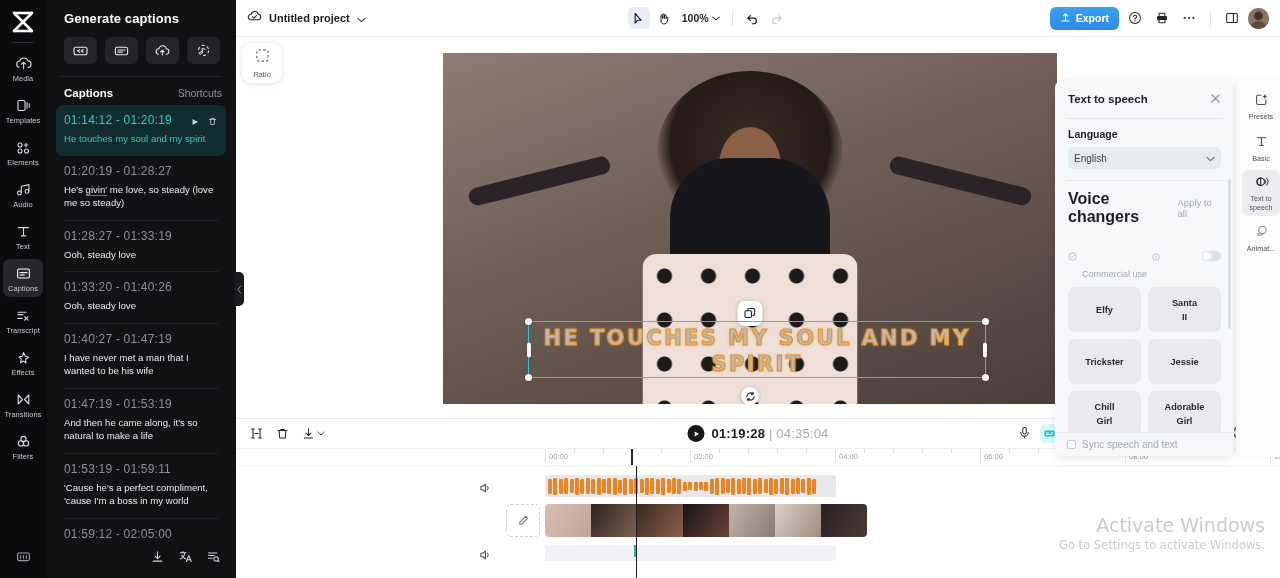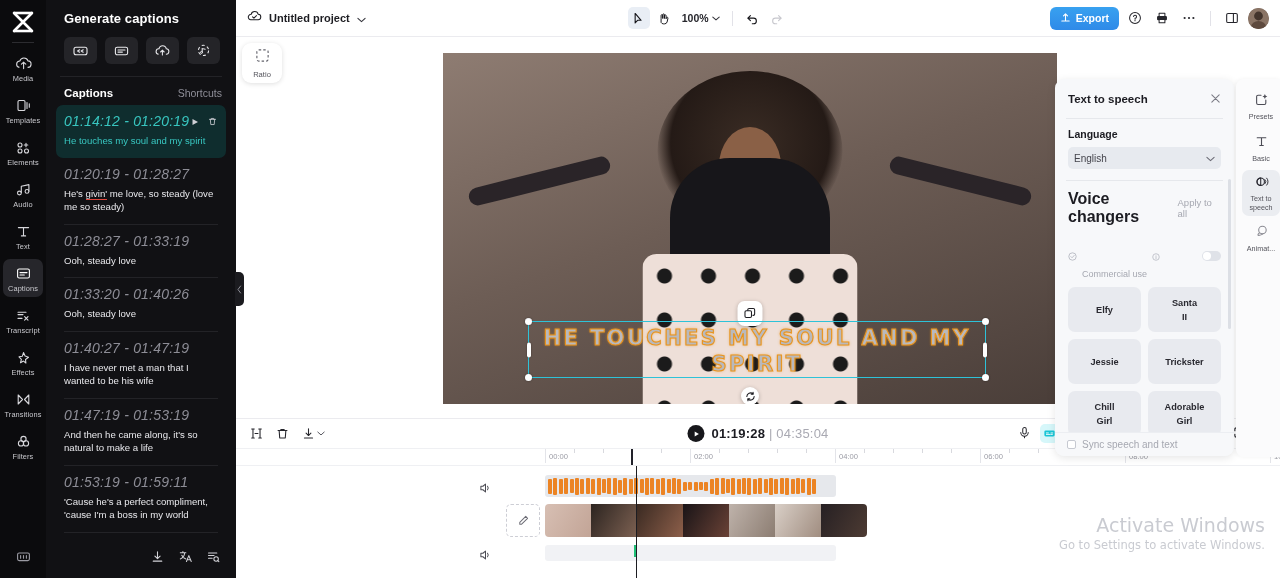--- a/index.html
+++ b/index.html
@@ -44,21 +44,21 @@
   .panel-sep { height: 1px; background: #232327; margin: 12px 14px 0; }
   .cap-head {
     display: flex; justify-content: space-between; align-items: center;
     padding: 10px 14px 0 18px;
   }
   .cap-head .h { color: #fff; font-size: 11.5px; font-weight: bold; }
   .cap-head .s { color: #8f8f98; font-size: 10.5px; cursor: pointer; }
   .cap-list { margin-top: 6px; padding: 0 10px 0 10px; overflow: hidden; flex: 1; position: relative; }
   .cap-item { padding: 8px 8px 10px 8px; border-radius: 7px; cursor: pointer; position: relative; }
   .cap-item.sel { background: #0f2d2e; }
-  .cap-time { font-size: 14px; color: #8d8d96; letter-spacing: .2px; font-style: italic; }
+  .cap-time { font-size: 12px; color: #8d8d96; letter-spacing: .2px; }
   .cap-item.sel .cap-time { color: #38c6c0; }
   .cap-text { font-size: 9.6px; color: #e8e8ec; margin-top: 5px; line-height: 13.5px; }
   .cap-item.sel .cap-text { color: #38c6c0; }
   .cap-actions { position: absolute; right: 9px; top: 7px; display: flex; gap: 9px; color: #c9c9cf; }
   .cap-underline { border-bottom: 1.4px solid #e0473c; }
   .cap-divider { height: 1px; background: #232327; margin: 0 8px; }
   .panel-footer {
     height: 40px; display: flex; align-items: center; justify-content: flex-end;
     gap: 15px; padding-right: 16px; color: #d4d4d9;
     background: #111114;
@@ -636,24 +636,24 @@
         </div>
         <div class="voice-grid">
           <div class="voice">
               <span>Elfy</span>
             </div>
           <div class="voice">
               <span>Santa</span>
               <span>II</span>
             </div>
           <div class="voice">
-              <span>Jessie</span>
+              <span>Trickster</span>
             </div>
           <div class="voice">
-              <span>Trickster</span>
+              <span>Jessie</span>
             </div>
           <div class="voice">
               <span>Chill</span>
               <span>Girl</span>
             </div>
           <div class="voice">
               <span>Adorable</span>
               <span>Girl</span>
             </div>
           <div class="voice">

